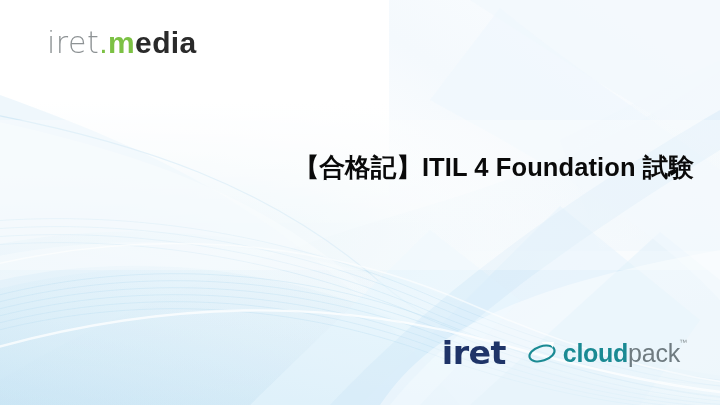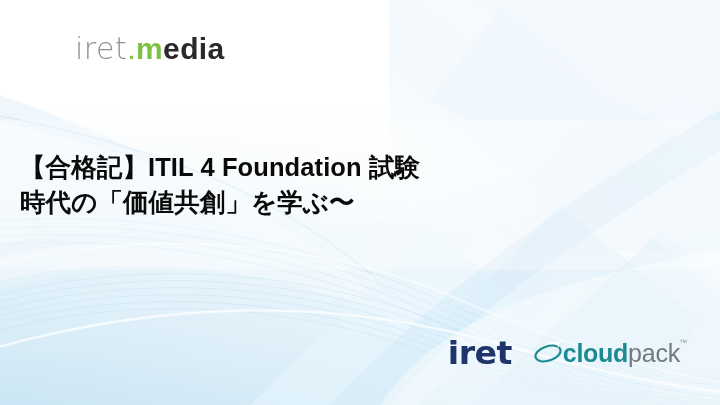--- a/index.html
+++ b/index.html
@@ -43,27 +43,26 @@
     inset: 0;
     width: 720px;
     height: 405px;
     display: block;
   }
 
   
   .brand {
     position: absolute;
     left: 47px;
-    top: 34px;
+    top: 28px;
     font-size: 30px;
     line-height: 1;
     letter-spacing: 0.4px;
     white-space: nowrap;
     user-select: none;
-    margin-left: 28px;
   }
   .brand .b-iret {
     color: #8d9294;
     font-weight: 300;
     font-family: "DejaVu Sans", sans-serif;
     letter-spacing: 0.5px;
   }
   .brand .b-dot {
     color: #7cc144;
     font-weight: 400;
@@ -76,27 +75,27 @@
     color: #2a2a2a;
     font-weight: 700;
   }
 
   
   .headline {
     position: absolute;
     left: 0;
     right: 0;
     top: 150px;
-    text-align: left;
+    text-align: right;
     color: #0a0a0a;
     font-weight: 700;
     font-size: 25.5px;
     line-height: 35px;
     letter-spacing: 0.1px;
-    padding: 0 20px;
+    padding: 0 26px;
     box-sizing: border-box;
     text-shadow: 0 0 1px rgba(255,255,255,0.35);
   }
   .headline .ln { display: block; white-space: nowrap; }
 
   
   .footer-logos {
     position: absolute;
     right: 40px;
     bottom: 36px;
@@ -110,20 +109,21 @@
     font-weight: 700;
     font-size: 32px;
     line-height: 1;
     letter-spacing: -0.5px;
     color: #1f3468;
     transform: scaleX(1.04);
   }
   .logo-cloudpack {
     display: flex;
     align-items: center;
+    gap: 6px;
     font-size: 25px;
     line-height: 1;
   }
   .cp-swoosh { display: block; }
   .cp-text { white-space: nowrap; position: relative; }
   .cp-cloud {
     font-weight: 700;
     color: #1a8a93;
     letter-spacing: -0.3px;
   }
@@ -232,21 +232,20 @@
       <rect x="0" y="120" width="720" height="150" fill="#ffffff" opacity="0.30"></rect>
     </g>
   </svg>
 
   <div class="brand">
     <span class="b-iret">iret</span><span class="b-dot">.</span><span class="b-m">m</span><span class="b-edia">edia</span>
   </div>
 
   <div class="headline">
     <span class="ln">【合格記】ITIL 4 Foundation 試験</span>
-    <span class="ln">時代の「価値共創」を学ぶ〜</span>
   </div>
 
   <div class="footer-logos">
 
     <div class="logo-iret">iret</div>
 
     <div class="logo-cloudpack">
       <svg class="cp-swoosh" width="30" height="23" viewBox="0 0 30 23" aria-hidden="true">
         <g transform="rotate(-18 15 11.5)">
           <ellipse cx="15" cy="11.5" rx="13" ry="7.2" fill="none" stroke="#1a8a93" stroke-width="2.1"></ellipse>

